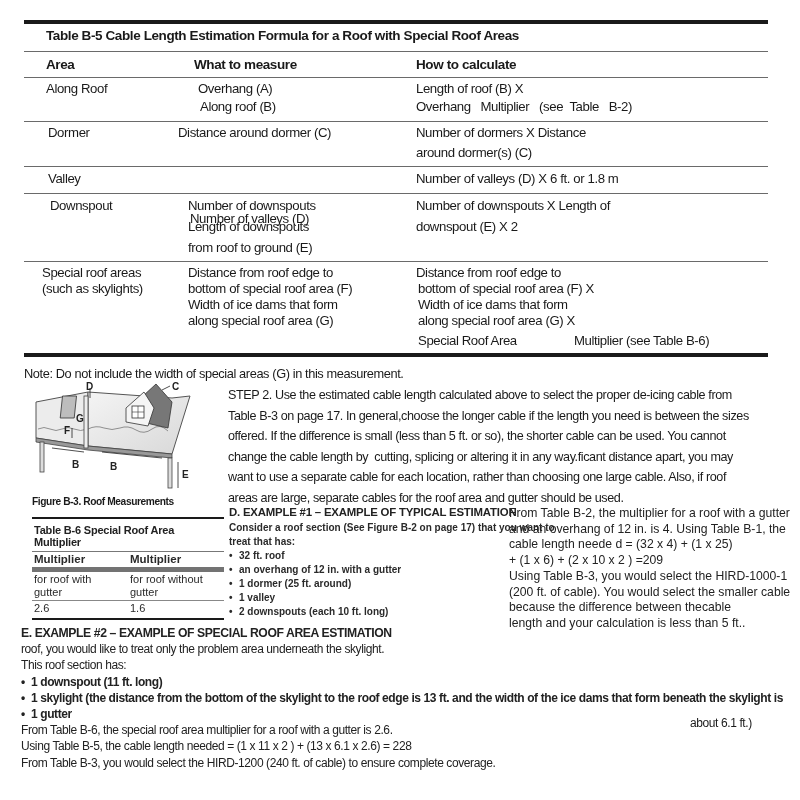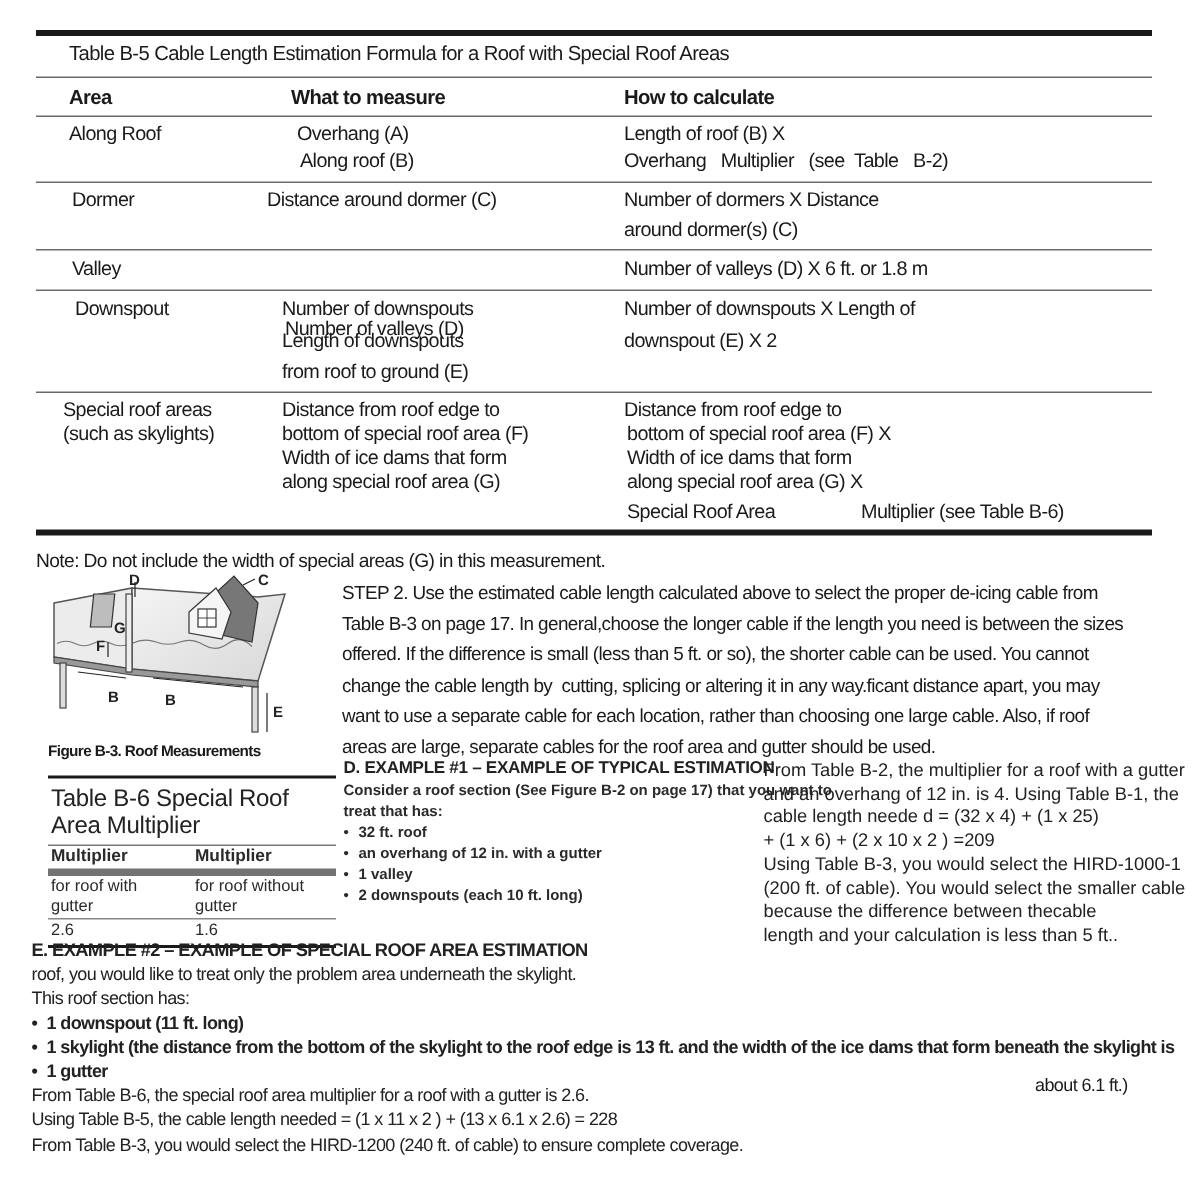--- a/index.html
+++ b/index.html
@@ -5,21 +5,21 @@
   html, body { margin:0; padding:0; background:#ffffff; }
   body { width:800px; height:800px; position:relative; overflow:hidden; color:#1a1a1a;
          font-family:"Liberation Sans", sans-serif; }
   .abs { position:absolute; }
   .cond { font-family:"Liberation Sans", sans-serif; letter-spacing:-0.4px; }
   .hline { position:absolute; left:24px; width:744px; background:#444; }
   .thick { height:4px; background:#1a1a1a; }
   .thin { height:1px; background:#6a6a6a; }
   .t { position:absolute; font-size:13.2px; line-height:16px; white-space:nowrap; transform-origin:left top; }
   .b { font-weight:bold; }
-  .tb5title { font-size:13.5px; font-weight:normal; }
+  .tb5title { font-size:13.5px; font-weight:bold; }
   .hdr { font-size:13.5px; font-weight:bold; }
   .para { position:absolute; font-size:12.6px; line-height:20.5px; white-space:nowrap;margin-left:27px; }
   .small { font-size:10px; line-height:14px; font-weight:bold; color:#2a2a2a; }
   ul.bl { list-style:none; margin:0; padding:0; }
   ul.bl li { position:relative; padding-left:10px; }
   ul.bl li::before { content:"•"; position:absolute; left:0; }
   .b6 { position:absolute; left:32px; width:192px; }
   .b6 table { border-collapse:collapse; width:100%; font-size:11px; font-weight:bold; color:#2a2a2a; }
   .b6 td { padding:1px 2px; vertical-align:top; line-height:13px; }
 </style>
@@ -142,21 +142,21 @@
   <div>STEP 2. Use the estimated cable length calculated above to select the proper de-icing cable from</div>
   <div>Table B-3 on page 17. In general,choose the longer cable if the length you need is between the sizes</div>
   <div>offered. If the difference is small (less than 5 ft. or so), the shorter cable can be used. You cannot</div>
   <div style="white-space:pre;">change the cable length by  cutting, splicing or altering it in any way.ficant distance apart, you may</div>
   <div>want to use a separate cable for each location, rather than choosing one large cable. Also, if roof</div>
   <div>areas are large, separate cables for the roof area and gutter should be used.</div>
 </div>
 
 <div class="b6" style="top:517px;">
   <div style="height:2px; background:#1a1a1a;"></div>
-  <div style="font-size:16px; font-weight:normal; color:#222; padding:5px 2px 3px; letter-spacing:-0.2px;">Table B-6 Special Roof Area Multiplier</div>
+  <div style="font-size:11px; font-weight:bold; color:#222; padding:5px 2px 3px; letter-spacing:-0.2px;">Table B-6 Special Roof Area Multiplier</div>
   <div style="height:1px; background:#777;"></div>
   <table>
     <tbody>
         <tr style="border-bottom:5px solid #737373;">
       <td style="font-size:11.5px; width:50%;">Multiplier</td>
       <td style="font-size:11.5px;">Multiplier</td>
     </tr>
     <tr style="border-bottom:1px solid #888; font-weight:normal;">
       <td style="font-weight:normal;">
         <div>for roof with</div>
@@ -178,20 +178,21 @@
 
 <div class="abs" style="left:229px; top:506px;">
   <div style="font-size:11.4px; font-weight:bold; color:#222; white-space:nowrap; letter-spacing:-0.2px;">D. EXAMPLE #1 – EXAMPLE OF TYPICAL ESTIMATION</div>
   <div class="small" style="margin-top:3px; white-space:nowrap; font-weight:bold;">
     <div>Consider a roof section (See Figure B-2 on page 17) that you want to</div>
     <div>treat that has:</div>
   </div>
   <ul class="bl small" style="white-space:nowrap;">
     <li>32 ft. roof</li>
     <li>an overhang of 12 in. with a gutter</li>
+    <li>1 dormer (25 ft. around)</li>
     <li>1 valley</li>
     <li>2 downspouts (each 10 ft. long)</li>
   </ul>
 </div>
 
 <div class="abs" style="left:509px; top:506px; font-size:12.2px; line-height:15.7px; white-space:nowrap; color:#222;">
   <div>From Table B-2, the multiplier for a roof with a gutter</div>
   <div>and an overhang of 12 in. is 4. Using Table B-1, the</div>
   <div>cable length neede d = (32 x 4) + (1 x 25)</div>
   <div>+ (1 x 6) + (2 x 10 x 2 ) =209</div>

